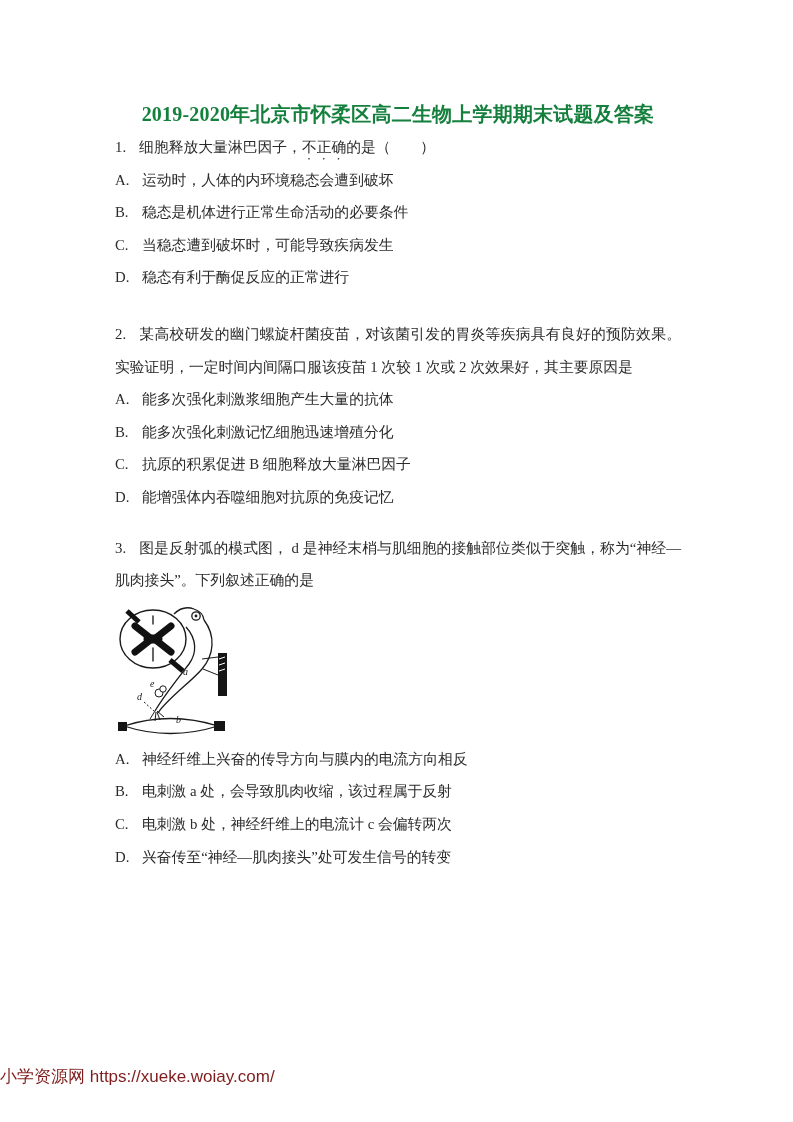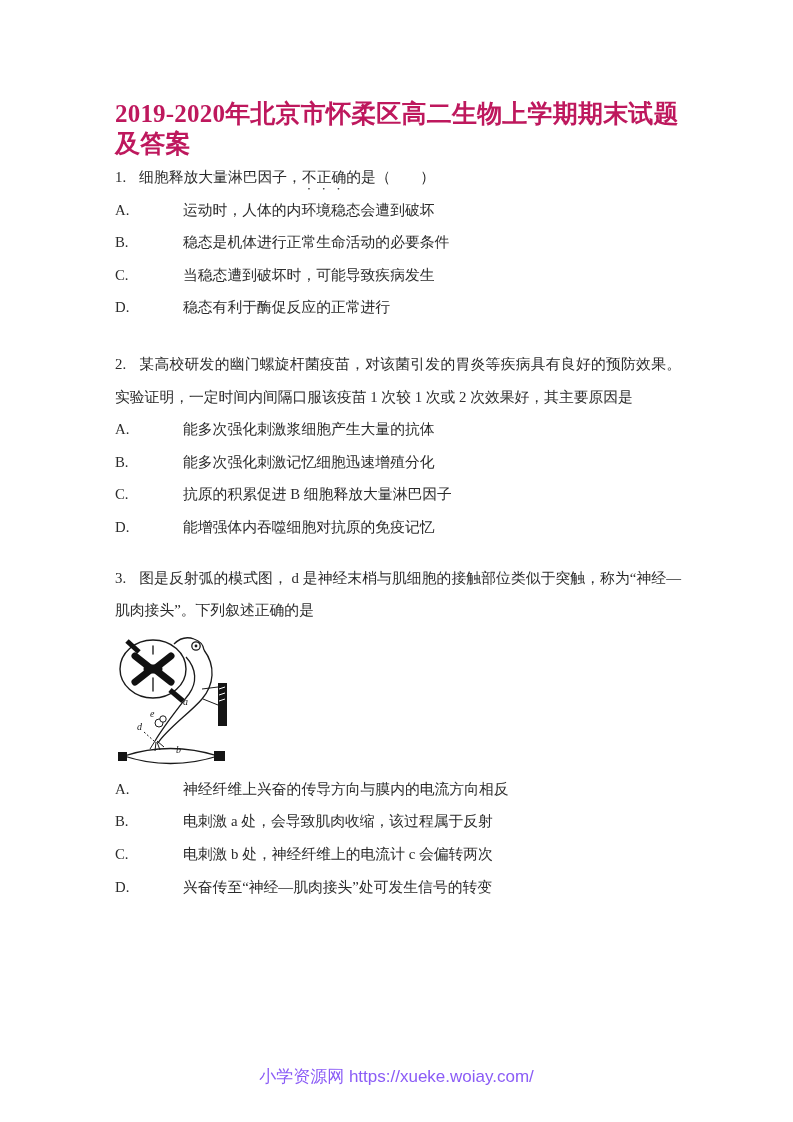--- a/index.html
+++ b/index.html
@@ -10,55 +10,55 @@
     overflow:hidden;
     font-family:"Liberation Serif", serif;
     color:#2b2b2b;
   }
   .doc {
     position:absolute; left:115px; top:0; width:566px;
     padding-top:99px;
   }
   .title {
     margin:0;
-    font-size:25px; font-weight:bold; line-height:30px;
-    color:#be185d;
+    font-size:20px; font-weight:bold; line-height:30px;
+    text-align:center; color:#15803d;
     letter-spacing:0.2px;
   }
   .section-heading {
     margin:36px 0 0 0;
     font-size:15px; font-weight:bold; line-height:21px; color:#1f1f1f;
   }
   .question { font-size:14.8px; line-height:32.6px; }
   .q1 { margin-top:2px; }
   .q2 { margin-top:24px; }
   .q3 { margin-top:18px; }
   .stem { margin:0; text-align:justify; }
   .qnum { padding-right:13px; }
   .emph {
     -webkit-text-emphasis:filled dot #2b2b2b;
     -webkit-text-emphasis-position:under;
     text-emphasis:filled dot #2b2b2b;
     text-emphasis-position:under right;
   }
   .option { display:flex; margin:0; }
   .opt-label { flex:0 0 27px; width:27px; }
-  .opt-text { flex:1 1 auto; white-space:nowrap;margin-left:41px; }
+  .opt-text { flex:1 1 auto; white-space:nowrap; }
   .answer { margin:0; }
   .ans-value { margin-left:5px; }
   .diagram { display:block; margin:6px 0 2px 2px; }
   .diagram text {
     font-family:"Liberation Serif", serif;
     font-style:italic; font-size:10px; fill:#1a1a1a;
   }
   .footer {
     position:absolute; top:1065px; left:0; width:793px;
-    text-align:center;
+    text-align:left;
     font-family:"Liberation Sans", sans-serif;
-    font-size:17px; line-height:24px; color:#8b5cf6;
+    font-size:17px; line-height:24px; color:#7f1d1d;
   }
 </style>
 </head>
 <body>
 
 <div class="page">
   <div class="doc">
 
     <h1 class="title">2019-2020年北京市怀柔区高二生物上学期期末试题及答案</h1>
 

